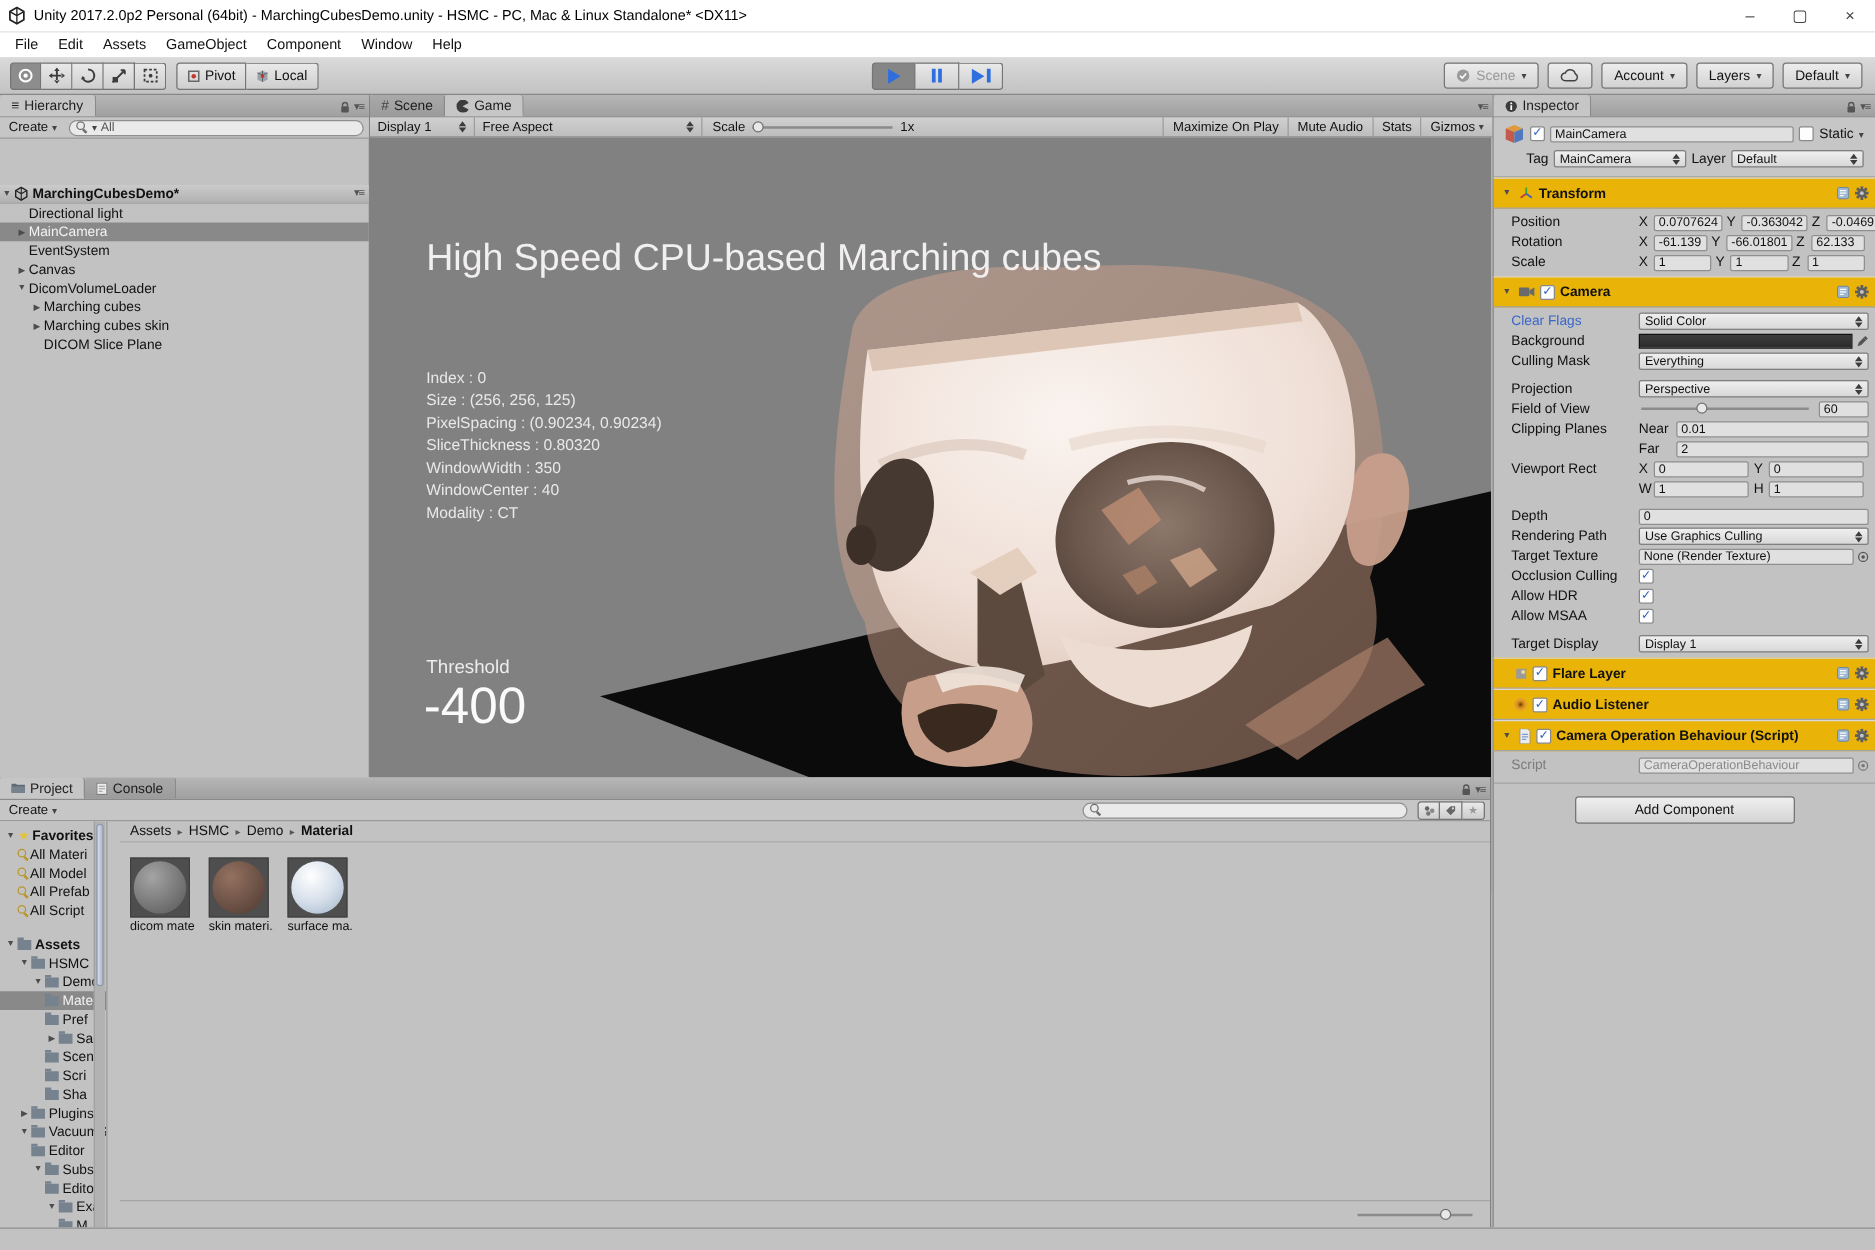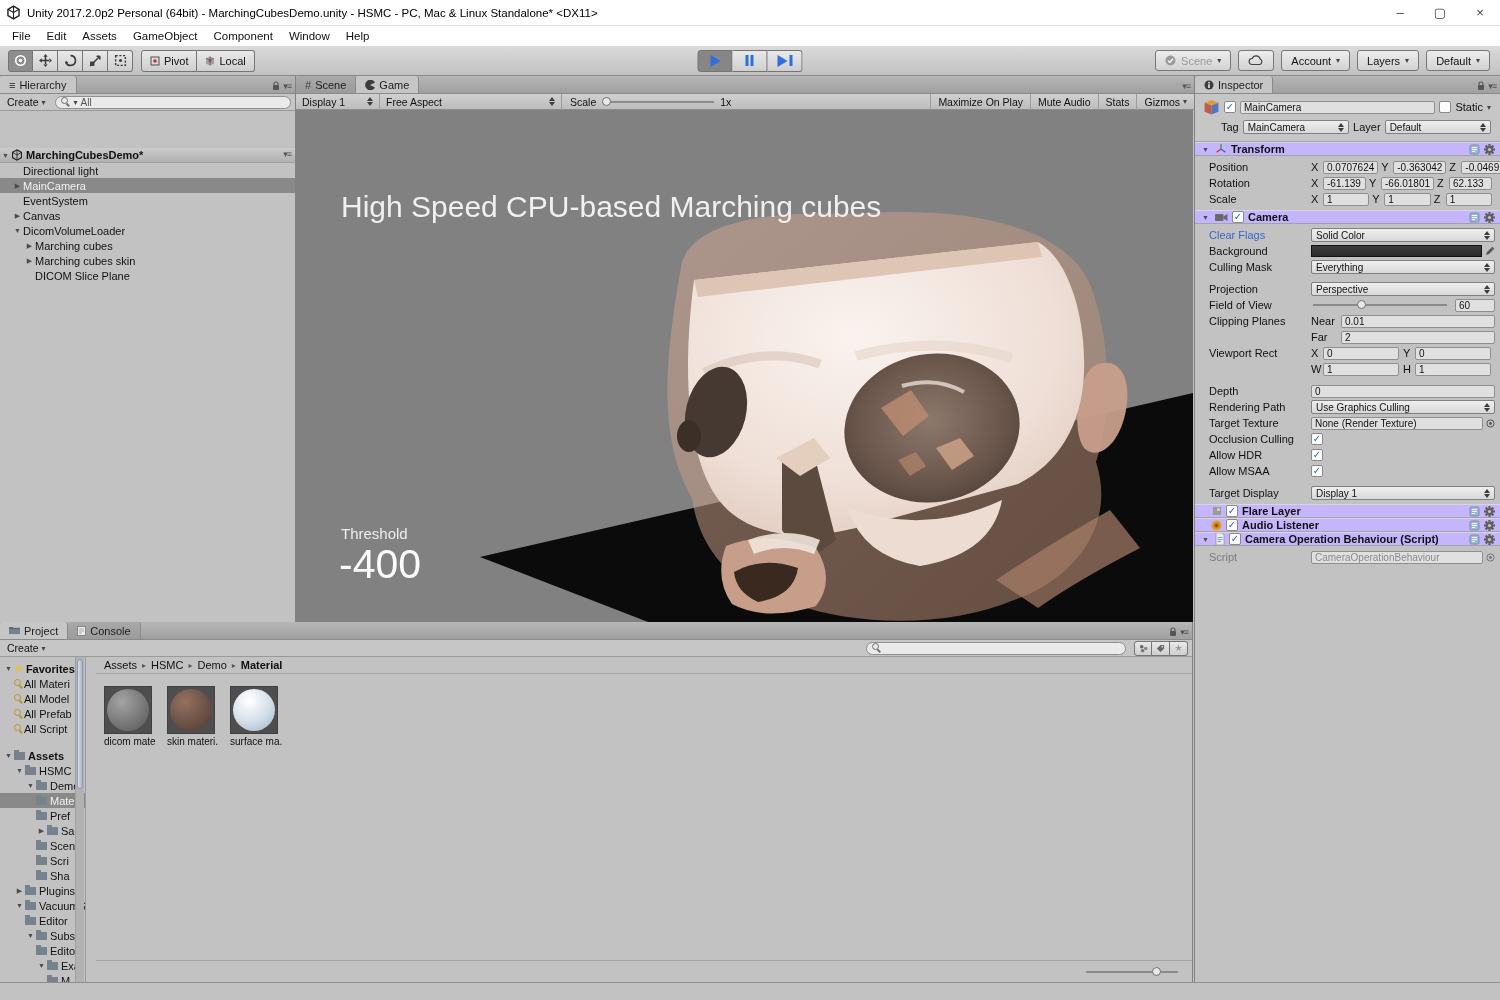--- a/index.html
+++ b/index.html
@@ -82,21 +82,21 @@
 .ilabel.blue {color:#3b67c8;}
 .ilabel.gray {color:#7c7c7c;}
 .ifield {flex:1;height:13px;background:#e0e0e0;border:1px solid #8f8f8f;border-radius:2px;font-size:10px;padding:0 3px;display:flex;align-items:center;overflow:hidden;white-space:nowrap;}
 .ifield.gray {color:#8a8a8a;}
 .idd {flex:1;height:14px;background:linear-gradient(#efefef,#d8d8d8);border:1px solid #808080;border-radius:2px;font-size:10px;padding:0 4px;display:flex;align-items:center;overflow:hidden;white-space:nowrap;}
 .ud {margin-left:auto;display:flex;flex-direction:column;gap:1px;flex-shrink:0;}
 .ud::before {content:"";border-left:3px solid transparent;border-right:3px solid transparent;border-bottom:4px solid #3c3c3c;}
 .ud::after {content:"";border-left:3px solid transparent;border-right:3px solid transparent;border-top:4px solid #3c3c3c;}
 .axis {width:12px;flex-shrink:0;}
 .tf-field {flex:1;display:flex;align-items:center;margin-right:3px;}
-.comp-header {height:14px;display:flex;align-items:center;background:#c4b5fd;border-top:1px solid #d8d8d8;border-bottom:1px solid #a3a3a3;font-weight:bold;padding:0 5px;gap:4px;}
+.comp-header {height:25px;display:flex;align-items:center;background:#eab308;border-top:1px solid #d8d8d8;border-bottom:1px solid #a3a3a3;font-weight:bold;padding:0 5px;gap:4px;}
 .hdr-right {margin-left:auto;display:flex;gap:4px;align-items:center;}
 .cb {width:12px;height:12px;background:#fdfdfd;border:1px solid #8a8a8a;border-radius:2px;display:flex;align-items:center;justify-content:center;font-size:10px;line-height:10px;color:#2b5fc7;font-weight:bold;flex-shrink:0;}
 .swatch {flex:1;height:12px;background:linear-gradient(#3d3d3d,#2a2a2a);border:1px solid #111;}
 .slider-track {flex:1;height:2px;background:#8b8b8b;position:relative;margin:0 8px 0 2px;}
 .slider-thumb {position:absolute;left:33%;top:-4px;width:9px;height:9px;border-radius:50%;background:#e8e8e8;border:1px solid #707070;}
 .fov-val {width:40px;flex:none;}
 .sublabel {width:30px;flex-shrink:0;}
 .vr-cell {flex:1;display:flex;align-items:center;margin-right:4px;}
 .gap6 {height:6px;} .gap3 {height:3px;}
 .add-wrap {border-top:1px solid #a3a3a3;padding:10px 0;}
@@ -396,20 +396,29 @@
         <ellipse cx="393" cy="326" rx="12" ry="16" fill="#3c2f28"></ellipse>
         <path d="M486,352 L516,336 L540,430 L508,454 L486,420 Z" fill="#5d4a3f"></path>
         <path d="M480,348 L518,328 L534,348 L504,366 Z" fill="#e4cfbf"></path>
         <path d="M552,398 Q630,426 706,390 Q696,444 624,456 Q566,446 552,398 Z" fill="#ecdcd2"></path>
         <path d="M430,436 Q470,420 520,438 Q540,470 520,496 Q470,512 436,494 Q418,468 430,436 Z" fill="#c69e8a"></path>
         <path d="M438,462 Q466,446 502,458 Q498,486 462,492 Q440,482 438,462 Z" fill="#39291f"></path>
         <path d="M452,430 Q490,416 524,430 L518,444 Q488,432 458,444 Z" fill="#f0e4da" opacity="0.9"></path>
         <path d="M700,470 Q760,430 814,400 L844,438 Q782,470 742,498 Z" fill="#a87f6a" opacity="0.7"></path>
       </svg>
       <div class="gv-title">High Speed CPU-based Marching cubes</div>
+      <div class="gv-info">
+        <div>Index : 0</div>
+        <div>Size : (256, 256, 125)</div>
+        <div>PixelSpacing : (0.90234, 0.90234)</div>
+        <div>SliceThickness : 0.80320</div>
+        <div>WindowWidth : 350</div>
+        <div>WindowCenter : 40</div>
+        <div>Modality : CT</div>
+      </div>
       <div class="gv-thr-label">Threshold</div>
       <div class="gv-thr-value">-400</div>
     </div>
   </div>
 
   <div class="inspector-panel">
     <div class="tabbar">
       <div class="tab active">
         <svg width="10" height="10" viewBox="0 0 10 10">
             <circle cx="5" cy="5" r="4.5" fill="#3c3c3c"></circle>
@@ -783,20 +792,25 @@
         <span class="ilabel gray">Script</span>
         <span class="ifield gray">
           <span>CameraOperationBehaviour</span>
         </span>
       <svg width="9" height="9" viewBox="0 0 9 9" style="margin-left:3px;">
           <circle cx="4.5" cy="4.5" r="3.6" fill="none" stroke="#777" stroke-width="1"></circle>
           <circle cx="4.5" cy="4.5" r="1.4" fill="#777"></circle>
         </svg>
     </div>
     <div class="gap6"></div>
+    <div class="add-wrap">
+      <div class="add-btn">
+          <span>Add Component</span>
+        </div>
+    </div>
   </div>
 
   <div class="project-panel">
     <div class="tabbar">
       <div class="tab active">
         <svg width="11" height="9" viewBox="0 0 12 10">
             <path d="M0 1h4l1 1h7v7H0z" fill="#5f6a75"></path>
             <path d="M0 3.5h12V9H0z" fill="#76828e"></path>
           </svg>
         <span>Project</span>

